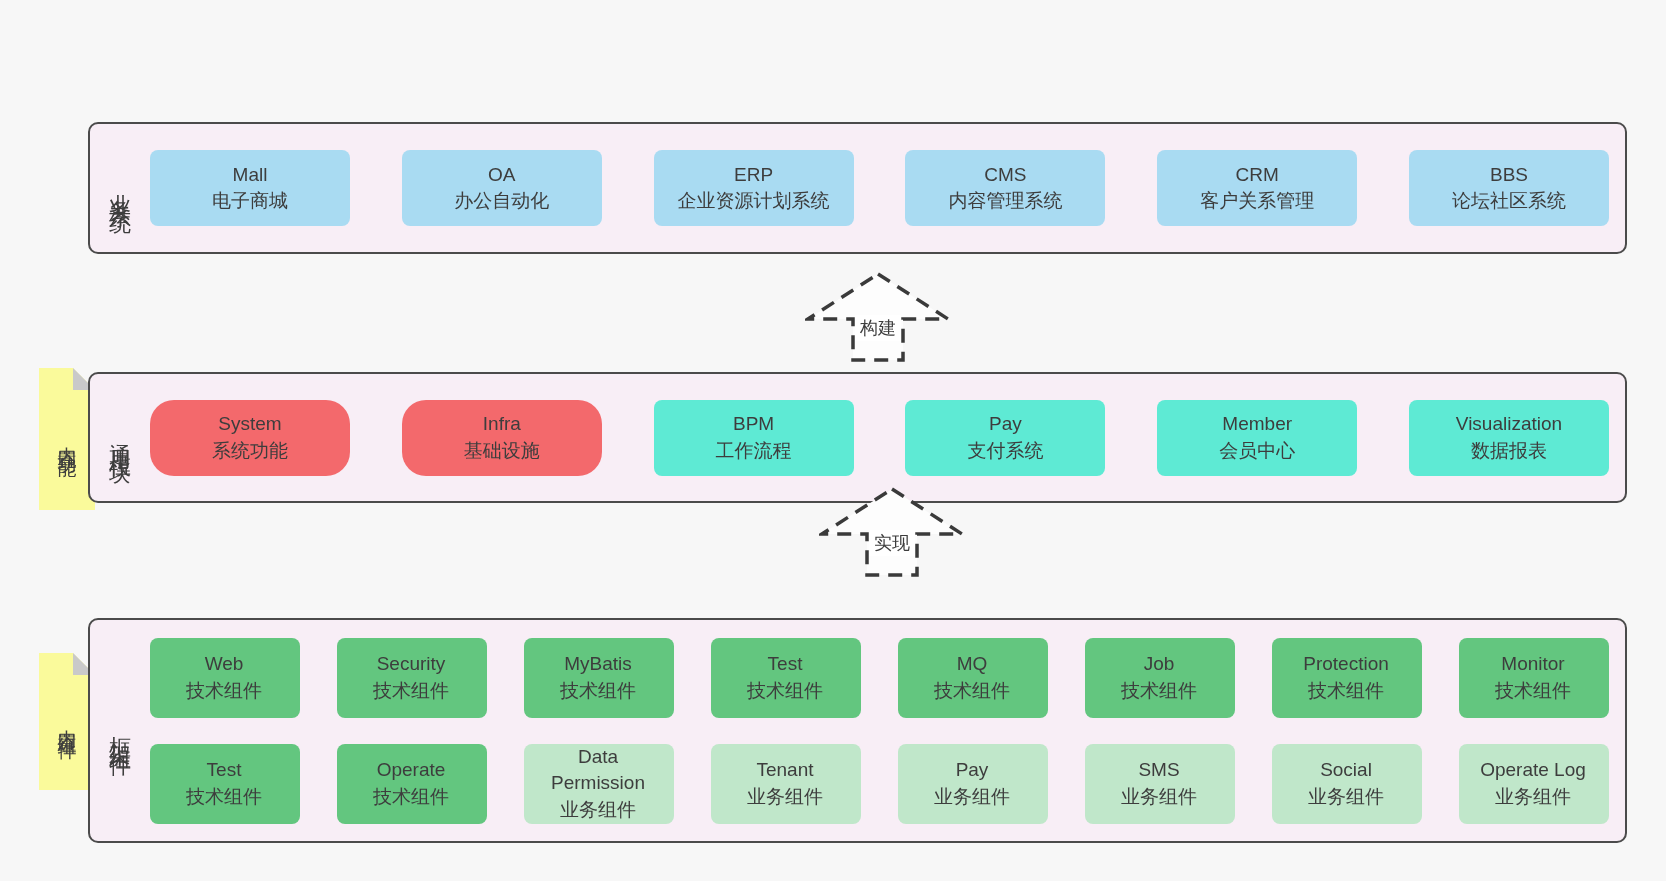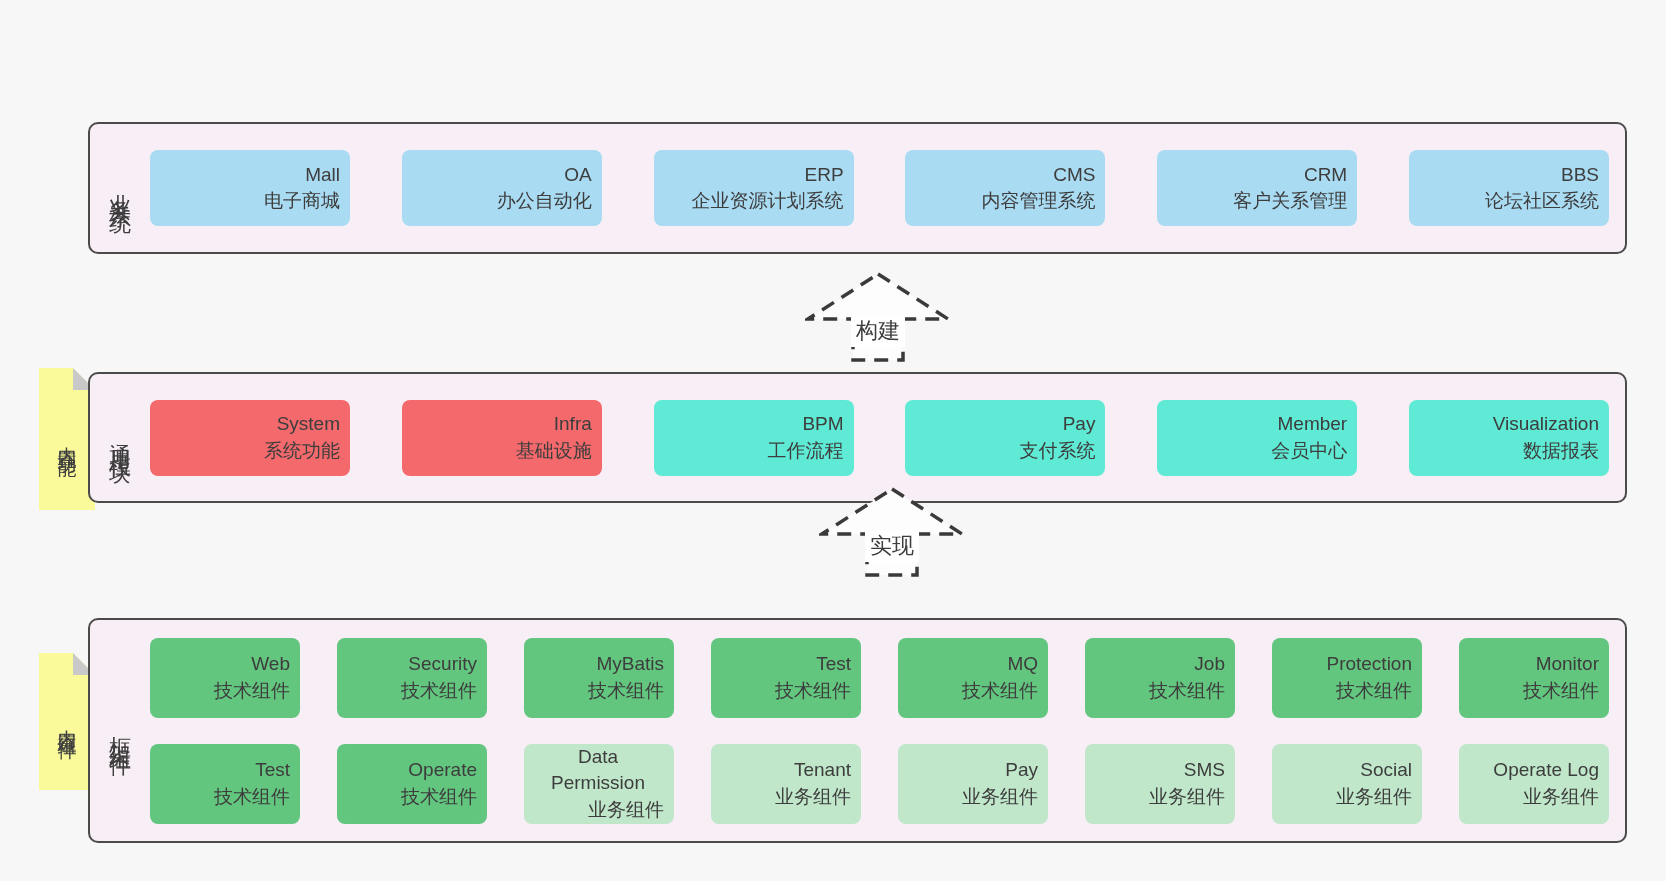--- a/index.html
+++ b/index.html
@@ -51,32 +51,32 @@
     flex-direction: column;
     justify-content: center;
     gap: 26px;
     padding: 0 16px 0 0;
   }
   .comp-row { display: flex; justify-content: space-between; }
   .box {
     border-radius: 8px;
     display: flex;
     flex-direction: column;
-    align-items: flex-end;
+    align-items: center;
     justify-content: center;
     text-align: center;
     font-size: 19px;
     line-height: 1.38;
     box-sizing: border-box;
     padding: 4px 10px;
   }
   .band-content .box { width: 200px; height: 76px; }
   .comp-row .box     { width: 150px; height: 80px; padding-left: 8px; }
   .blue       { background: #a9dbf2; }
-  .red        { background: #f3696c; }
+  .red        { background: #f3696c; border-radius: 24px; }
   .pink       { background: #5eead4; }
   .green      { background: #63c67f; }
   .lightgreen { background: #c0e7ca; }
   .sticky {
     position: absolute;
     left: 39px;
     width: 56px;
     background: #fafa9b;
     z-index: 0;
     display: flex;
@@ -106,21 +106,21 @@
   #arrow-build     { left: 805px; top: 271px; }
   #arrow-implement { left: 819px; top: 486px; }
   .arrow svg { display: block; }
   .arrow-label {
     position: absolute;
     left: 50%;
     top: 44px;
     transform: translateX(-50%);
     background: #ffffff;
     padding: 1px 5px;
-    font-size: 22px;
+    font-size: 18px;
     white-space: nowrap;
   }
 </style>
 </head>
 <body>
 
 <div class="stage">
 
   <div class="band" id="band-business">
     <div class="band-label">业务系统</div>

